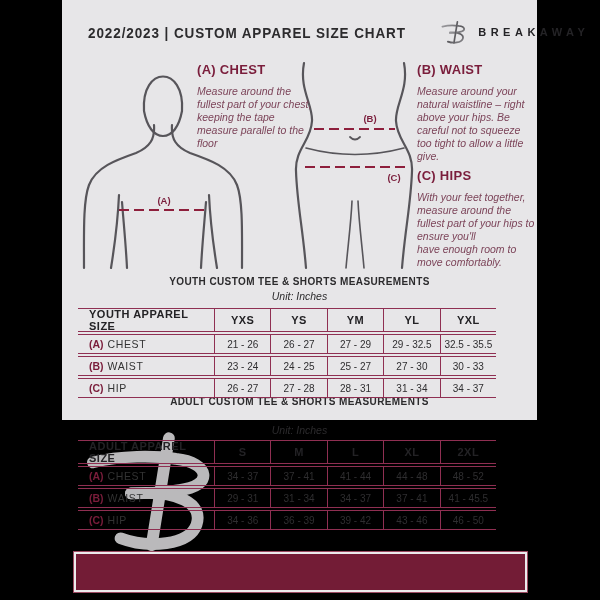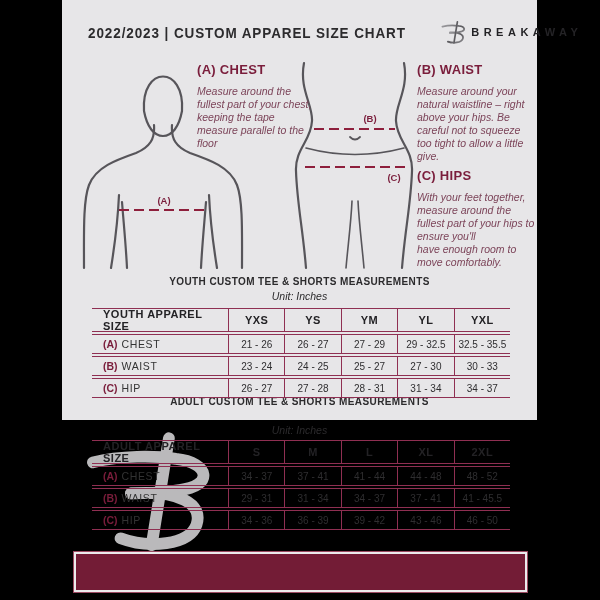--- a/index.html
+++ b/index.html
@@ -8,42 +8,42 @@
   .stage { position:relative; width:600px; height:600px; background:#000; }
   .page { position:absolute; left:62px; top:0; width:475px; height:420px;
           background:#e7e6e8; }
 
   
   .header { position:absolute; top:14px; left:26px; right:22px; height:36px;
             display:flex; justify-content:space-between; align-items:center; }
   .doc-title { font-size:15px; font-weight:bold; color:#2c2b2d; letter-spacing:1px;
                display:inline-block; transform:scaleX(.9); transform-origin:left center;
                white-space:nowrap; }
-  .brand { display:flex; align-items:center; }
+  .brand { display:flex; align-items:center; gap:7px; }
   .brand-name { font-size:11px; font-weight:bold; color:#242326; letter-spacing:4.5px; }
 
   
   .diagram-svg { position:absolute; left:0; top:55px; }
   .info { position:absolute; width:116px; }
   .info h3 { font-size:13px; font-weight:bold; color:#7a1d3b; letter-spacing:.3px;
              margin-bottom:8px; }
   .info p { font-size:10.5px; line-height:13px; font-style:italic; color:#7c4459;
             font-weight:500; white-space:pre-line; }
   .info-chest { left:135px; top:62px; }
   .info-waist { left:355px; top:62px; }
   .info-hips  { left:355px; top:168px; width:120px; }
 
   
   .sec-title { position:absolute; left:0; width:475px; text-align:center;
                font-size:10px; font-weight:bold; color:#2c2b2d; letter-spacing:.4px; }
   .sec-unit  { position:absolute; left:0; width:475px; text-align:center;
                font-size:10.5px; font-style:italic; font-weight:500; color:#2c2b2d; }
 
   
-  .size-table { position:absolute; left:30px; width:418px; z-index:2; }
+  .size-table { position:absolute; left:16px; width:418px; z-index:2; }
   .trow { display:flex; align-items:stretch; margin-bottom:2px;
           border-top:1px solid #8f2f52; border-bottom:1px solid #8f2f52; }
   .trow.hdr { height:24px; } .trow.data { height:20px; }
   .tcell { flex:1 1 0; display:flex; align-items:center; justify-content:center;
            border-left:1px solid #8f2f52; font-size:10px; color:#2f2e30; }
   .tcell.label-col { flex:0 0 136px; border-left:none; justify-content:flex-start;
                      padding-left:11px; }
   .hdr .label-col { font-size:9.5px; letter-spacing:1px; color:#3a393b; }
   .hdr .tcell { font-weight:bold; font-size:11px; color:#232225; letter-spacing:.5px; }
   .marker { color:#7a1d3b; font-weight:bold; font-size:10.5px; margin-right:4px; }

